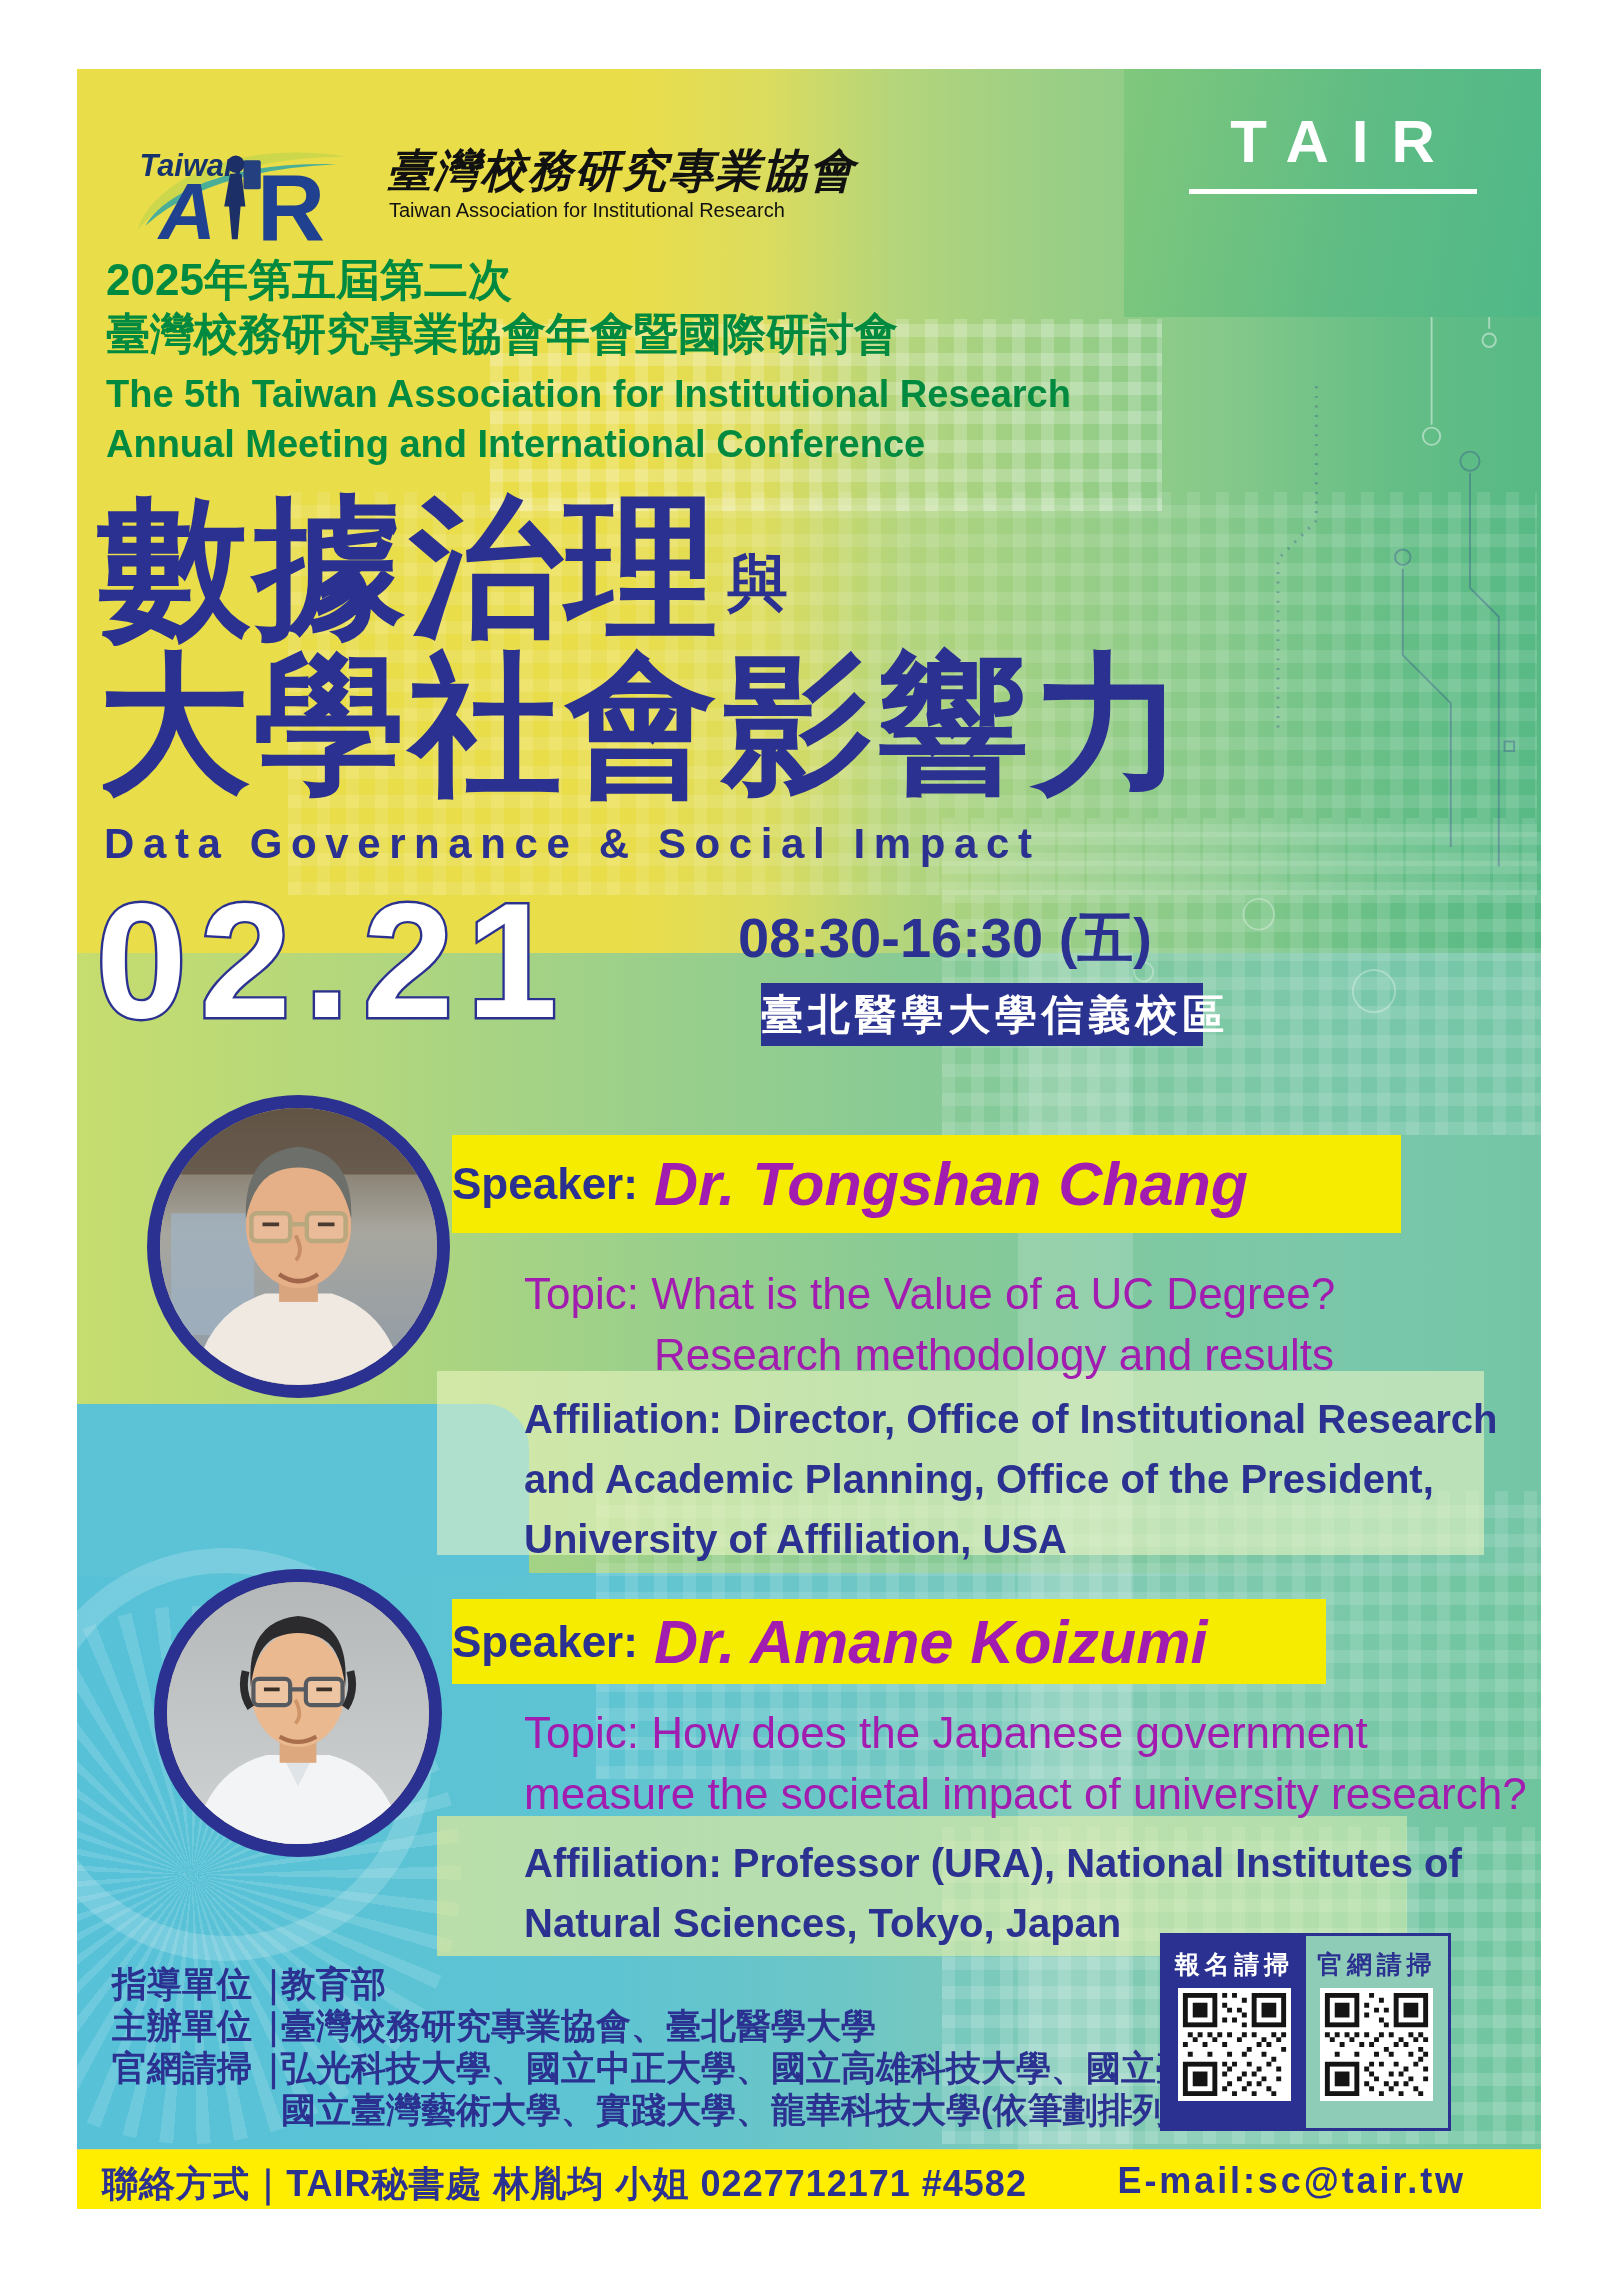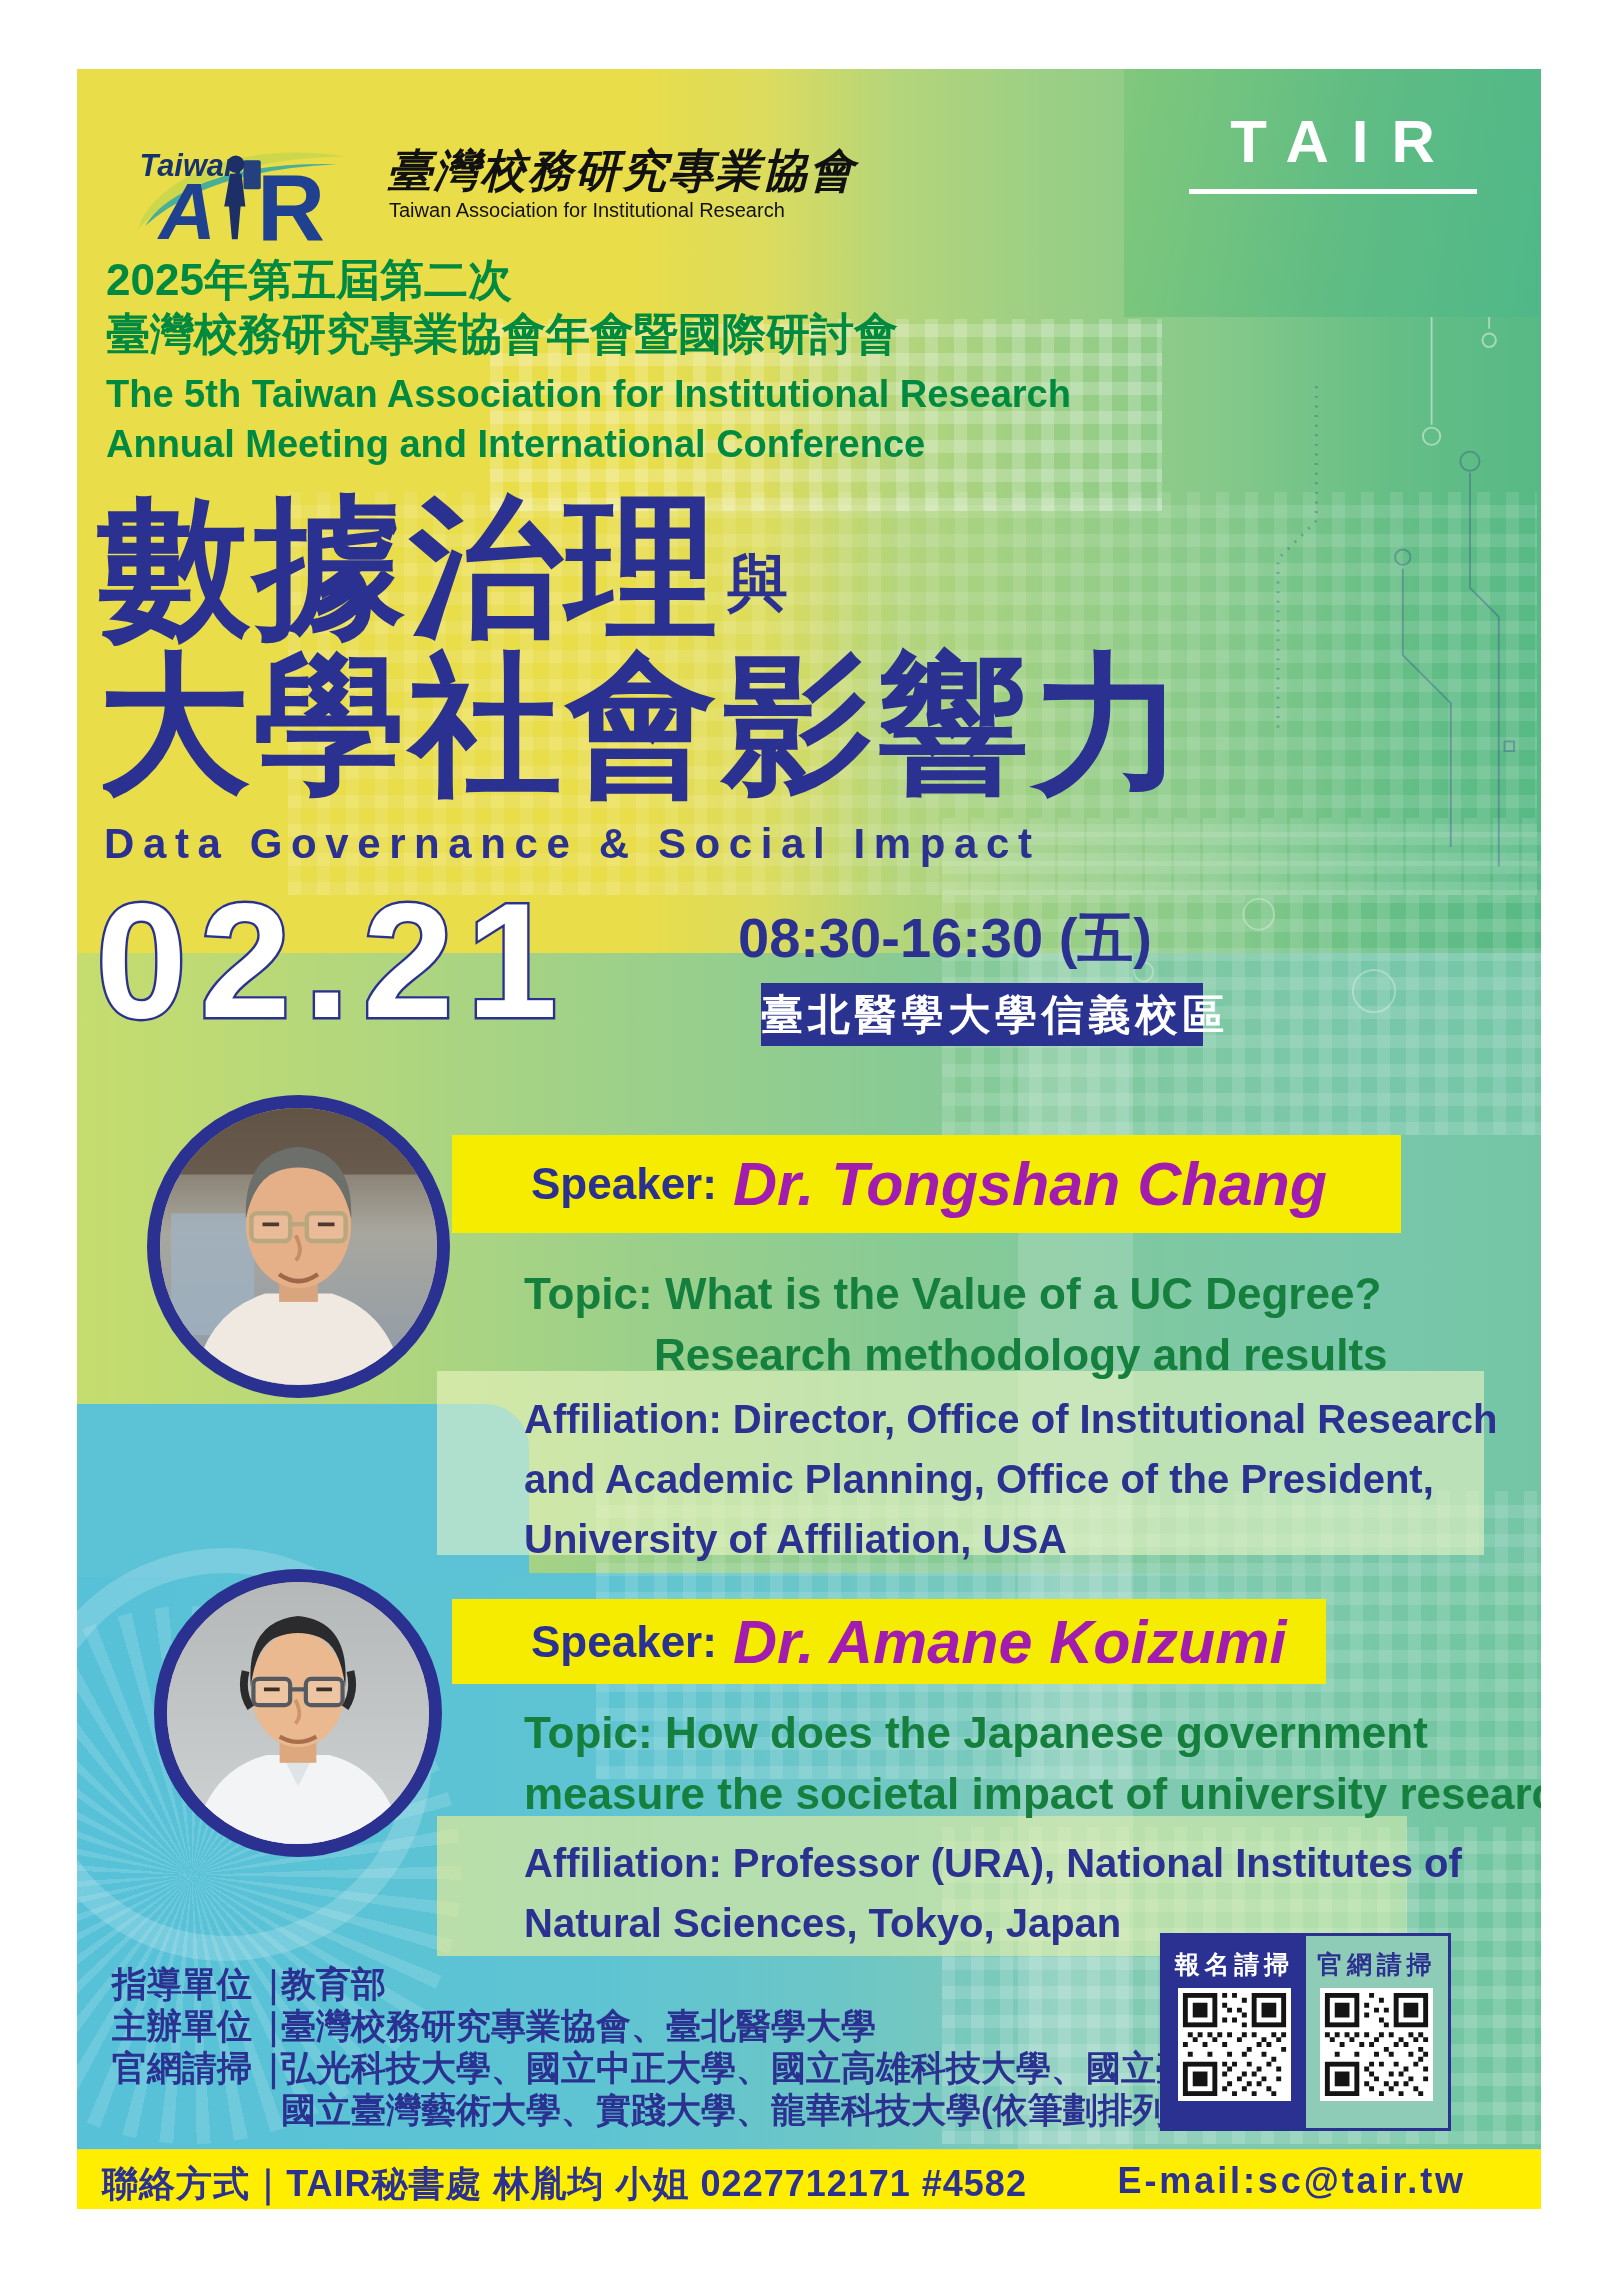--- a/index.html
+++ b/index.html
@@ -52,30 +52,30 @@
   .title-en{left:27px;top:751px;color:#2b3190;font-size:42px;font-weight:800;letter-spacing:8.6px;white-space:nowrap;}
 
   
   .bigDate{left:19px;top:805px;font-size:163px;font-weight:800;letter-spacing:13.4px;color:#ffffff;
     -webkit-text-stroke:4.8px #2b3190;paint-order:stroke fill;line-height:173px;}
   .timeTxt{left:661px;top:832px;font-size:56px;font-weight:800;color:#2b3190;white-space:nowrap;}
   .venueBox{left:684px;top:914px;width:442px;height:63px;background:#2b3390;color:#fff;
     font-size:42px;font-weight:700;letter-spacing:4.8px;text-align:center;line-height:63px;white-space:nowrap;}
 
   
-  .band{background:#f6ec00;display:flex;align-items:center;padding-left:79px;box-sizing:border-box;z-index:3;}
+  .band{background:#f6ec00;display:flex;align-items:center;box-sizing:border-box;z-index:3;}
   .band1{left:375px;top:1066px;width:949px;height:98px;}
   .band2{left:375px;top:1530px;width:874px;height:85px;}
   .sp-label{font-size:44px;font-weight:800;color:#2b3190;}
   .sp-name{font-size:61px;font-weight:800;font-style:italic;color:#a21caf;margin-left:16px;white-space:nowrap;}
   .photo{border-radius:50%;border:13.4px solid #2b3190;overflow:hidden;box-sizing:border-box;z-index:4;background:#cbb79b;}
   .photo1{left:70px;top:1026px;width:303px;height:303px;}
   .photo2{left:77px;top:1500px;width:288px;height:288px;}
   .photo svg{display:block;width:100%;height:100%;}
-  .topics{color:#15803d;font-size:44px;font-weight:700;line-height:61px;z-index:3;white-space:nowrap;}
+  .topics{color:#a21caf;font-size:44px;font-weight:400;line-height:61px;z-index:3;white-space:nowrap;}
   .topics1{left:447px;top:1194px;}
   .topics1 .t2{margin-left:130px;}
   .topics2{left:447px;top:1633px;}
   .panel{background:rgba(242,247,196,.55);z-index:2;}
   .panel1{left:360px;top:1302px;width:1047px;height:184px;}
   .panel2{left:360px;top:1747px;width:970px;height:140px;background:linear-gradient(90deg,rgba(248,240,140,.60),rgba(240,248,180,.45));}
   .affil{color:#2b3190;font-size:40px;font-weight:700;line-height:60px;z-index:3;white-space:nowrap;}
   .affil1{left:447px;top:1320px;}
   .affil2{left:447px;top:1764px;}
 

